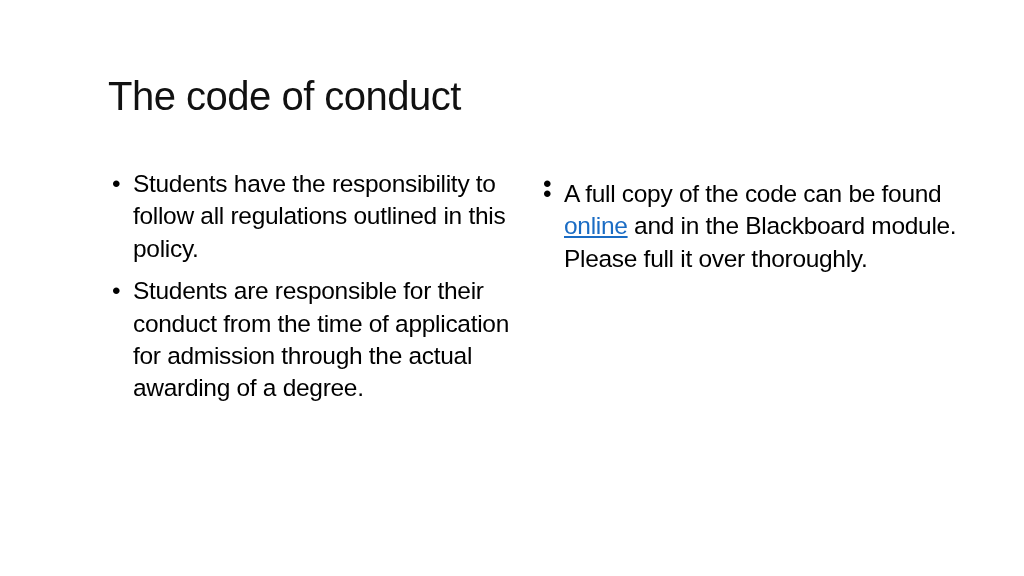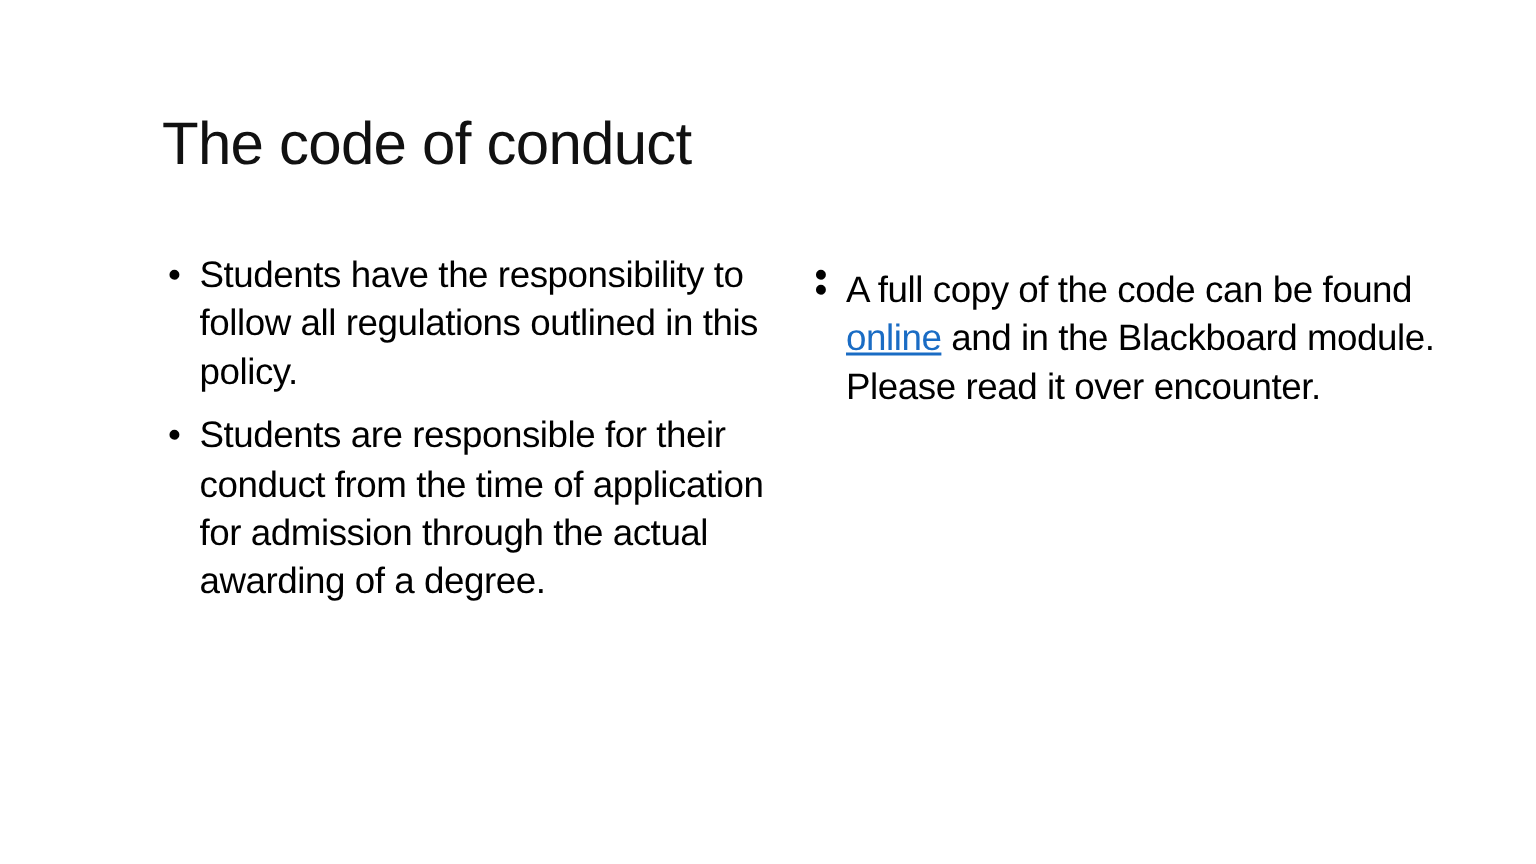--- a/index.html
+++ b/index.html
@@ -30,15 +30,15 @@
     <span>Students are responsible for their conduct from the time of application for admission through the actual awarding of a degree.</span>
   </li>
 </ul>
 
 <ul class="col right">
   <li>
     <span class="bullet">•</span>
   </li>
   <li>
     <span class="bullet">•</span>
-    <span>A full copy of the code can be found </span><a class="link" href="#">online</a><span> and in the Blackboard module. Please read it over encounter.</span>
+    <span>A full copy of the code can be found </span><a class="link" href="#">online</a><span> and in the Blackboard module. Please full it over thoroughly.</span>
   </li>
 </ul>
 
 </body></html>

